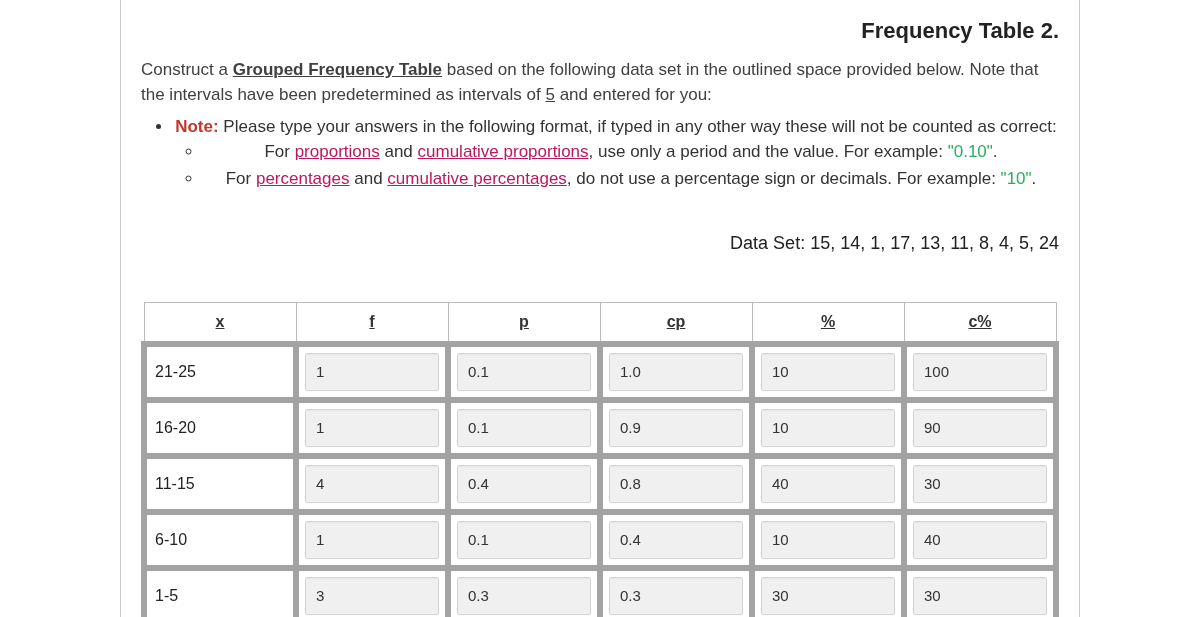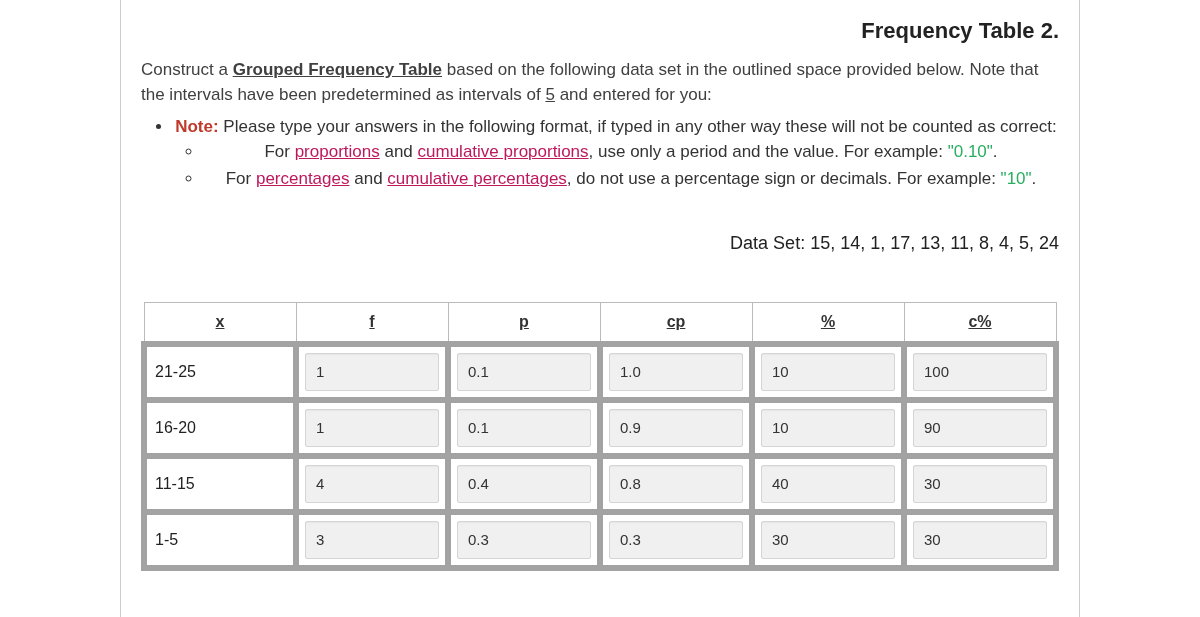--- a/index.html
+++ b/index.html
@@ -201,20 +201,38 @@
             <div class="input-cell">0.8</div>
           </td>
         <td>
             <div class="input-cell">40</div>
           </td>
         <td>
             <div class="input-cell">30</div>
           </td>
       </tr>
       <tr>
+        <td class="label-cell">6-10</td>
+        <td>
+            <div class="input-cell">1</div>
+          </td>
+        <td>
+            <div class="input-cell">0.1</div>
+          </td>
+        <td>
+            <div class="input-cell">0.4</div>
+          </td>
+        <td>
+            <div class="input-cell">10</div>
+          </td>
+        <td>
+            <div class="input-cell">40</div>
+          </td>
+      </tr>
+      <tr>
         <td class="label-cell">1-5</td>
         <td>
             <div class="input-cell">3</div>
           </td>
         <td>
             <div class="input-cell">0.3</div>
           </td>
         <td>
             <div class="input-cell">0.3</div>
           </td>

